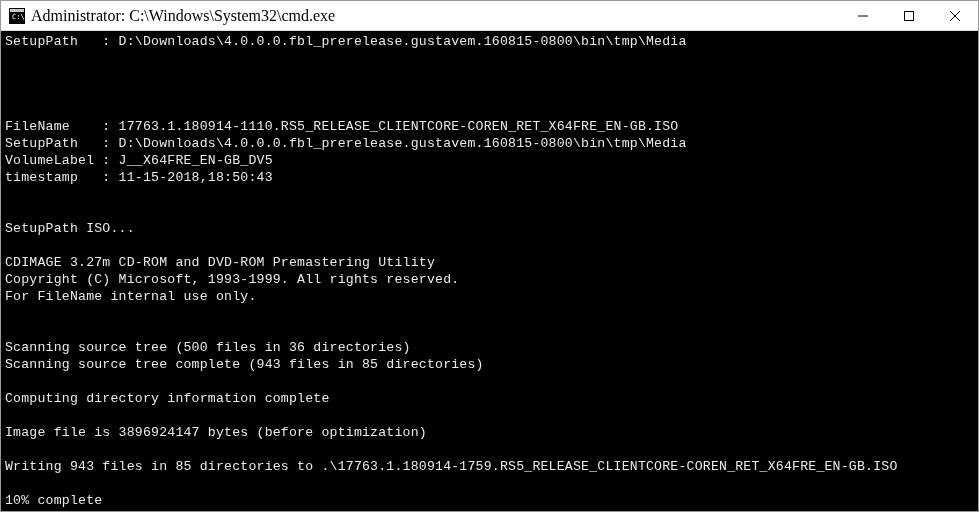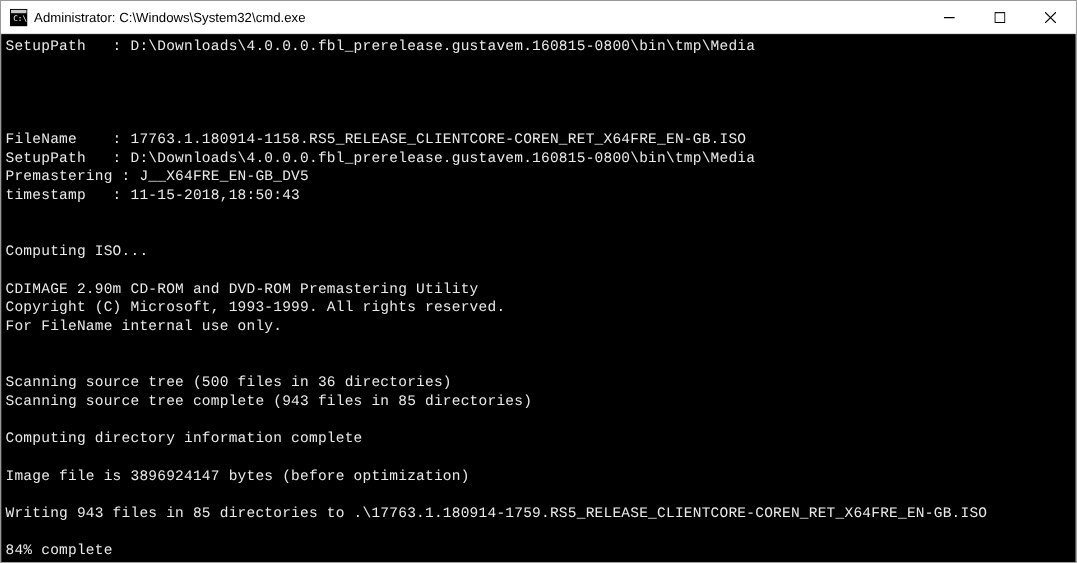--- a/index.html
+++ b/index.html
@@ -25,23 +25,24 @@
       margin-right: 6px;
       display: flex;
       align-items: center;
       justify-content: center;
     }
     .titlebar-icon svg {
       width: 16px;
       height: 16px;
     }
     .titlebar-title {
-      font-size: 12px;
+      font-size: 16px;
       color: #000;
       flex: 1;
+      font-family: Liberation Serif, serif;
     }
     .window-controls {
       display: flex;
       height: 100%;
     }
     .window-btn {
       width: 46px;
       height: 100%;
       display: flex;
       align-items: center;
@@ -92,35 +93,35 @@
         </svg>
     </div>
   </div>
 </div>
 
 <div class="terminal"><span>SetupPath   : D:\Downloads\4.0.0.0.fbl_prerelease.gustavem.160815-0800\bin\tmp\Media</span>
 <span></span>
 <span></span>
 <span></span>
 <span></span>
-<span>FileName    : 17763.1.180914-1158.RS5_RELEASE_CLIENTCORE-COREN_RET_X64FRE_EN-GB.ISO</span>
+<span>FileName    : 17763.1.180914-1110.RS5_RELEASE_CLIENTCORE-COREN_RET_X64FRE_EN-GB.ISO</span>
 <span>SetupPath   : D:\Downloads\4.0.0.0.fbl_prerelease.gustavem.160815-0800\bin\tmp\Media</span>
-<span>Premastering : J__X64FRE_EN-GB_DV5</span>
+<span>VolumeLabel : J__X64FRE_EN-GB_DV5</span>
 <span>timestamp   : 11-15-2018,18:50:43</span>
 <span></span>
 <span></span>
-<span>Computing ISO...</span>
+<span>SetupPath ISO...</span>
 <span></span>
-<span>CDIMAGE 2.90m CD-ROM and DVD-ROM Premastering Utility</span>
+<span>CDIMAGE 3.27m CD-ROM and DVD-ROM Premastering Utility</span>
 <span>Copyright (C) Microsoft, 1993-1999. All rights reserved.</span>
 <span>For FileName internal use only.</span>
 <span></span>
 <span></span>
 <span>Scanning source tree (500 files in 36 directories)</span>
 <span>Scanning source tree complete (943 files in 85 directories)</span>
 <span></span>
 <span>Computing directory information complete</span>
 <span></span>
 <span>Image file is 3896924147 bytes (before optimization)</span>
 <span></span>
 <span>Writing 943 files in 85 directories to .\17763.1.180914-1759.RS5_RELEASE_CLIENTCORE-COREN_RET_X64FRE_EN-GB.ISO</span>
 <span></span>
-<span>84% complete</span></div>
+<span>10% complete</span></div>
 
 </body></html>

